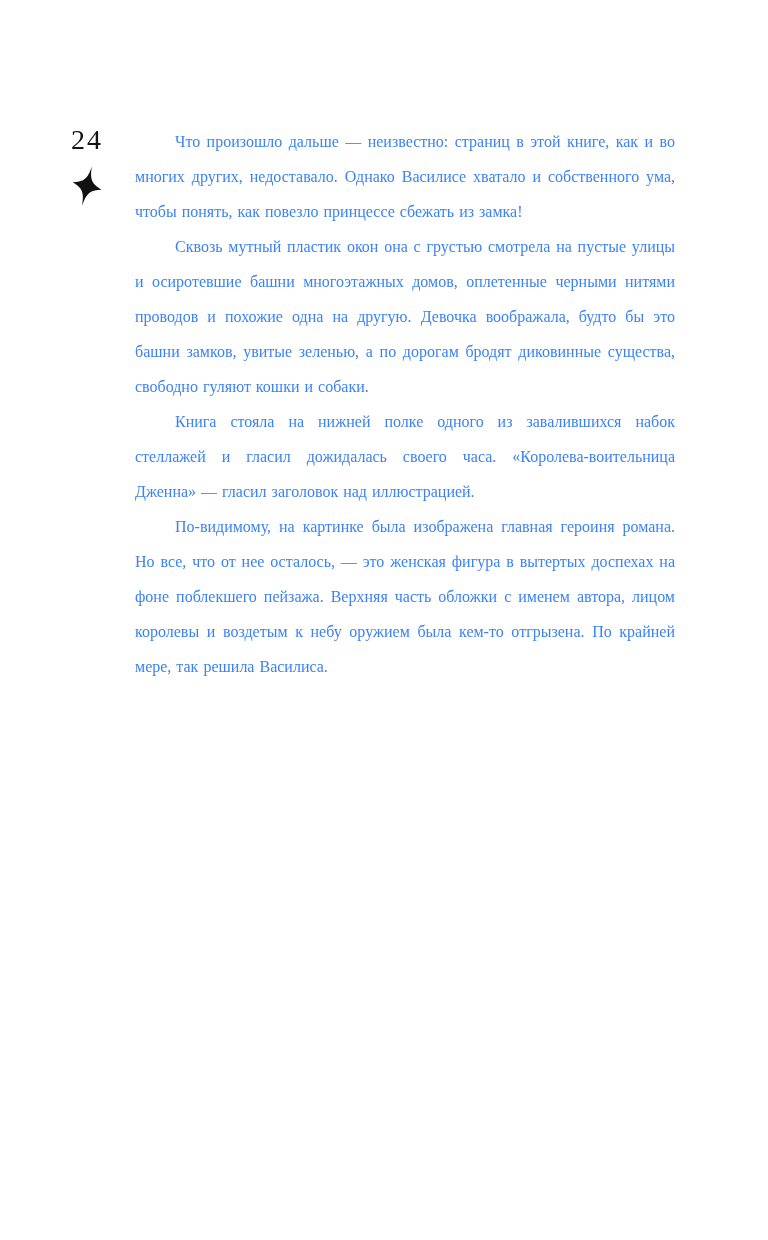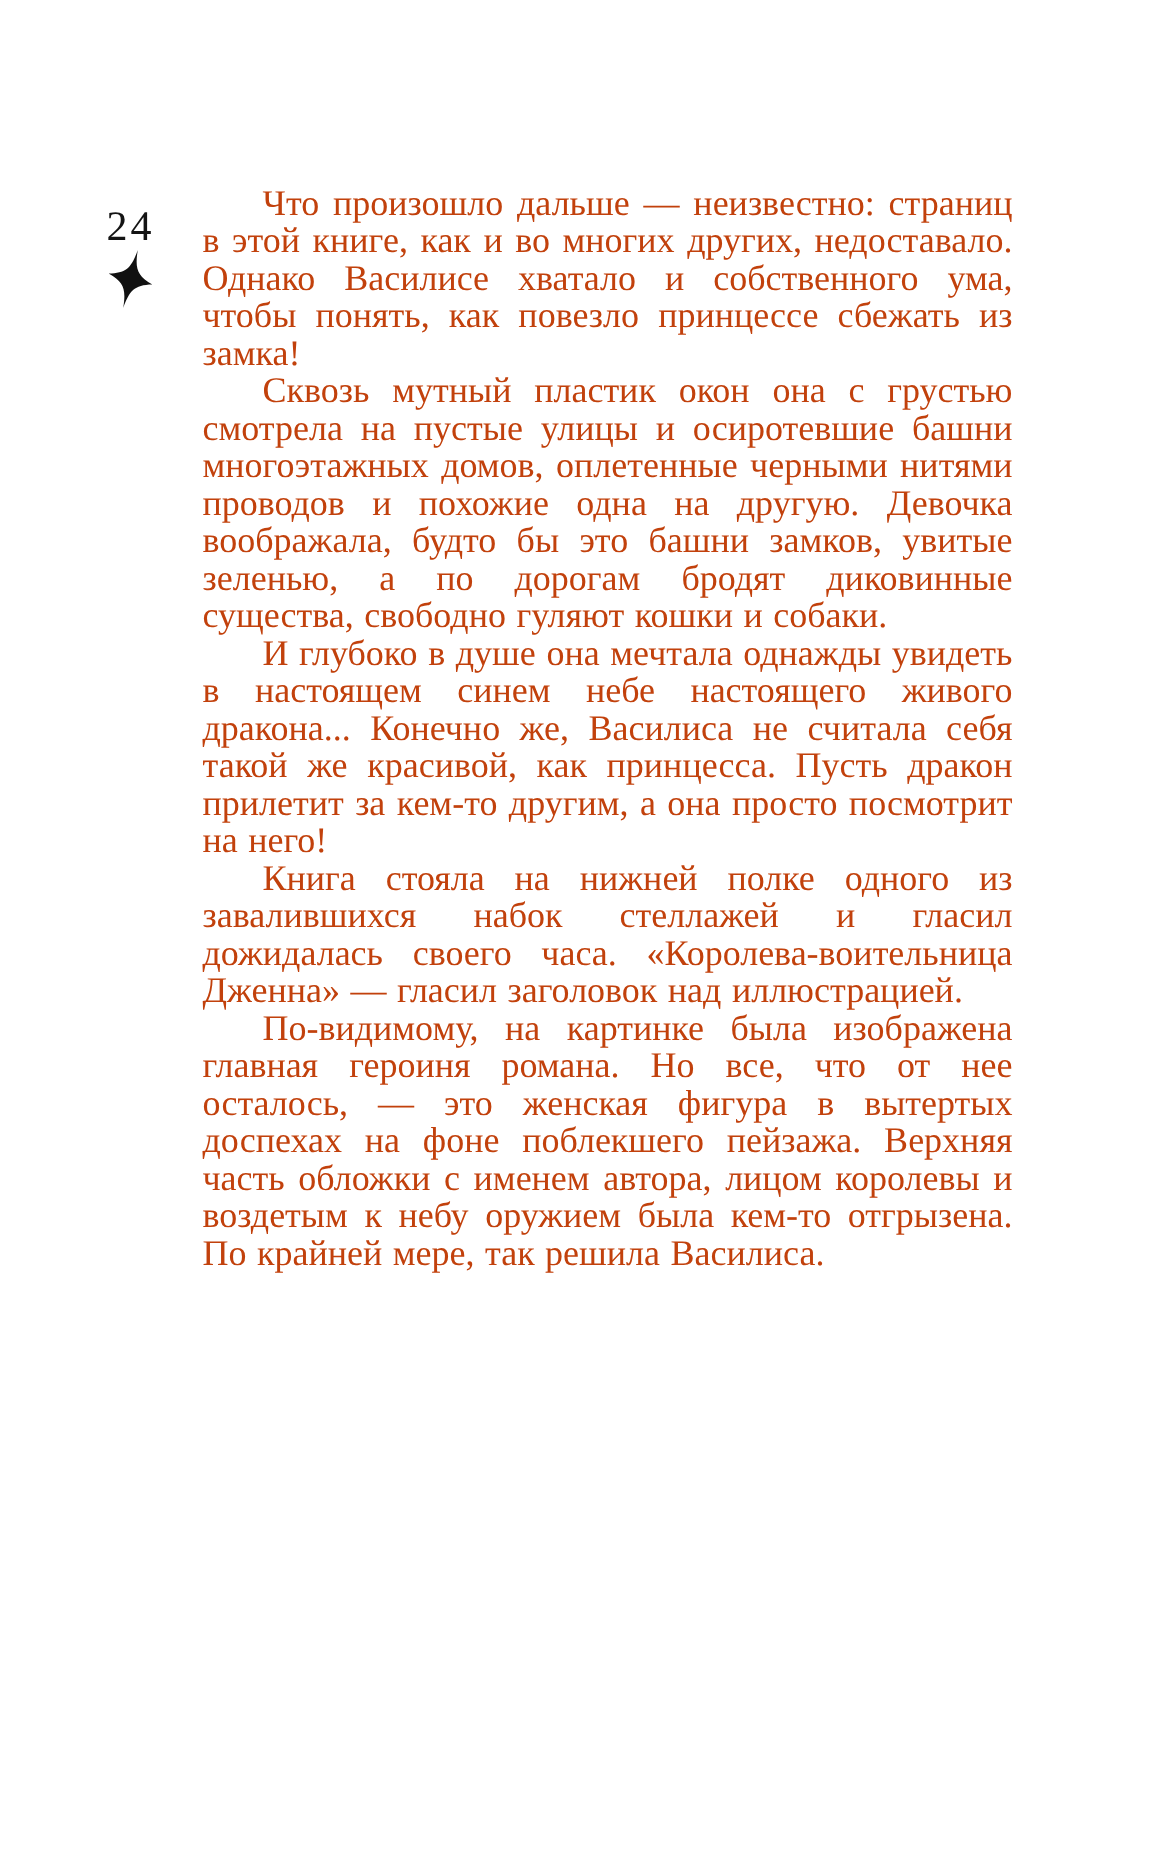--- a/index.html
+++ b/index.html
@@ -17,21 +17,21 @@
     overflow: hidden;
   }
   .book-page {
     position: absolute;
     inset: 0;
     background: #ffffff;
   }
   .page-number {
     position: absolute;
     left: 71px;
-    top: 136px;
+    top: 124px;
     font-size: 28px;
     letter-spacing: 2px;
     color: #141414;
   }
   .star-ornament {
     position: absolute;
     left: 72px;
     top: 166px;
     width: 30px;
     height: 40px;
@@ -40,24 +40,24 @@
     display: block;
     width: 100%;
     height: 100%;
     transform: rotate(14deg);
   }
   .text-block {
     position: absolute;
     left: 135px;
     top: 124px;
     width: 540px;
-    font-size: 24px;
-    line-height: 25px;
+    font-size: 16px;
+    line-height: 35px;
     text-align: justify;
-    color: #c2410c;
+    color: #3b82f6;
   }
   .text-block p {
     margin: 0;
     padding: 0;
     text-indent: 40px;
     word-spacing: 1px;
   }
 </style>
 </head>
 <body>
@@ -68,18 +68,17 @@
 
   <div class="star-ornament">
     <svg viewBox="0 0 24 32" xmlns="http://www.w3.org/2000/svg">
       <path d="M12 0 C12.9 9.5 14.5 13.5 24 16 C14.5 18.5 12.9 22.5 12 32 C11.1 22.5 9.5 18.5 0 16 C9.5 13.5 11.1 9.5 12 0 Z" fill="#111111"></path>
     </svg>
   </div>
 
   <div class="text-block">
     <p>Что произошло дальше — неизвестно: страниц в этой книге, как и во многих других, недоставало. Однако Василисе хватало и собственного ума, чтобы понять, как повезло принцессе сбежать из замка!</p>
     <p>Сквозь мутный пластик окон она с грустью смотрела на пустые улицы и осиротевшие башни многоэтажных домов, оплетенные черными нитями проводов и похожие одна на другую. Девочка воображала, будто бы это башни замков, увитые зеленью, а по дорогам бродят диковинные существа, свободно гуляют кошки и собаки.</p>
-    <p>И глубоко в душе она мечтала однажды увидеть в настоящем синем небе настоящего живого дракона... Конечно же, Василиса не считала себя такой же красивой, как принцесса. Пусть дракон прилетит за кем-то другим, а она просто посмотрит на него!</p>
     <p>Книга стояла на нижней полке одного из завалившихся набок стеллажей и гласил дожидалась своего часа. «Королева-воительница Дженна» — гласил заголовок над иллюстрацией.</p>
     <p>По-видимому, на картинке была изображена главная героиня романа. Но все, что от нее осталось, — это женская фигура в вытертых доспехах на фоне поблекшего пейзажа. Верхняя часть обложки с именем автора, лицом королевы и воздетым к небу оружием была кем-то отгрызена. По крайней мере, так решила Василиса.</p>
   </div>
 
 </div>
 
 </body></html>

